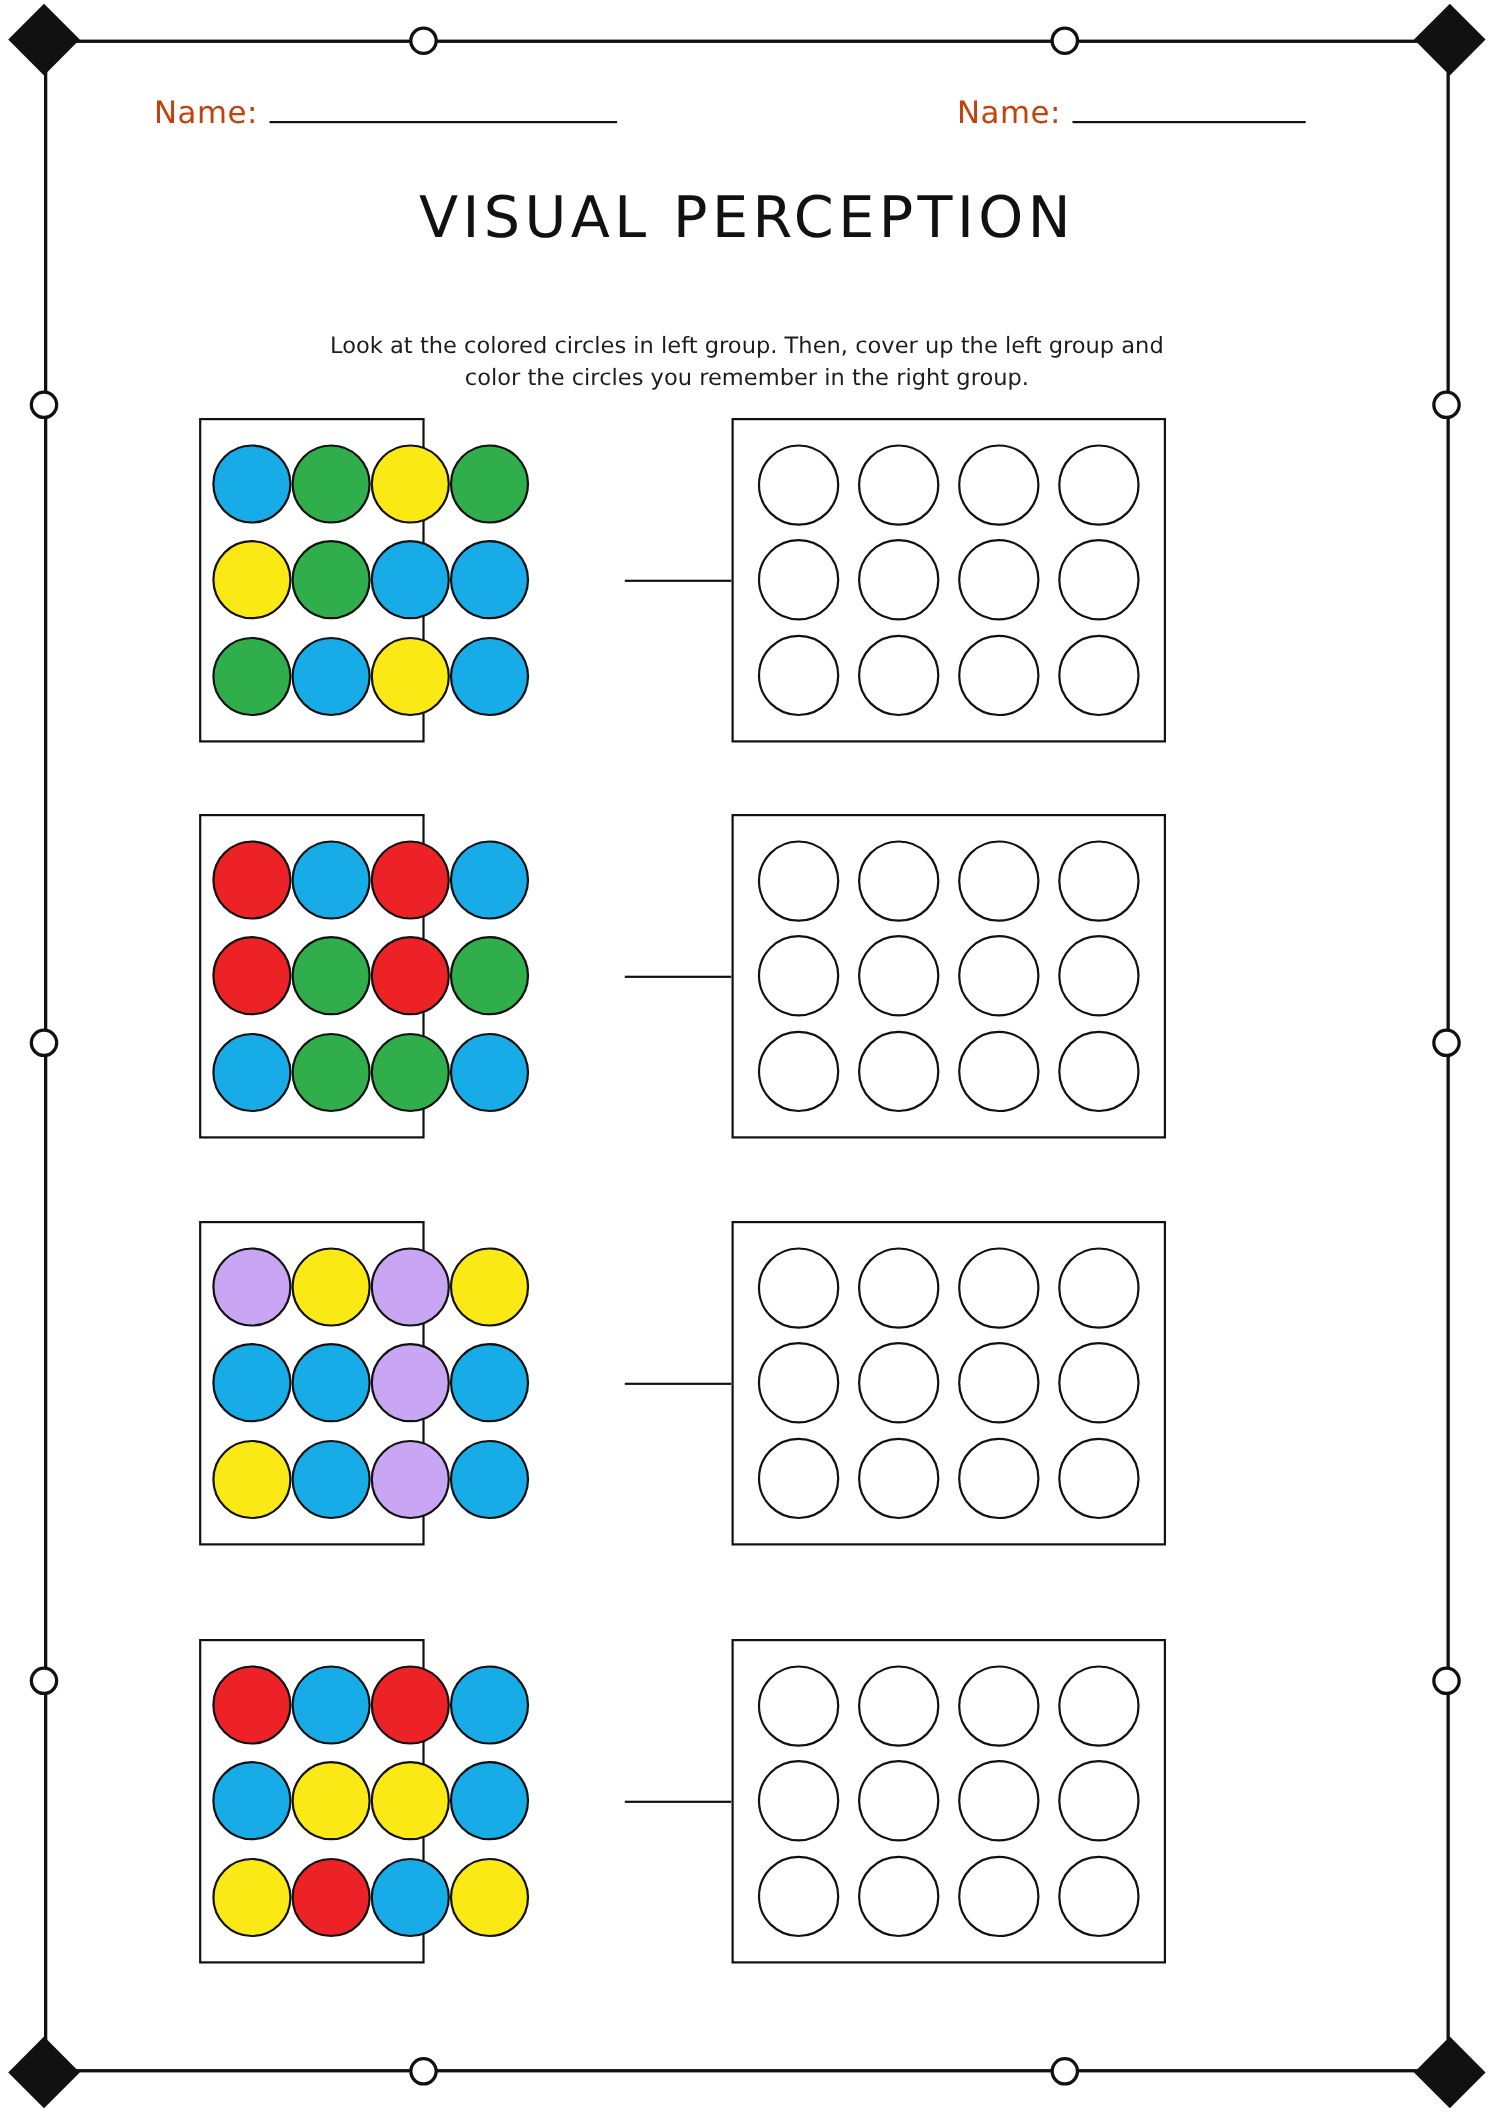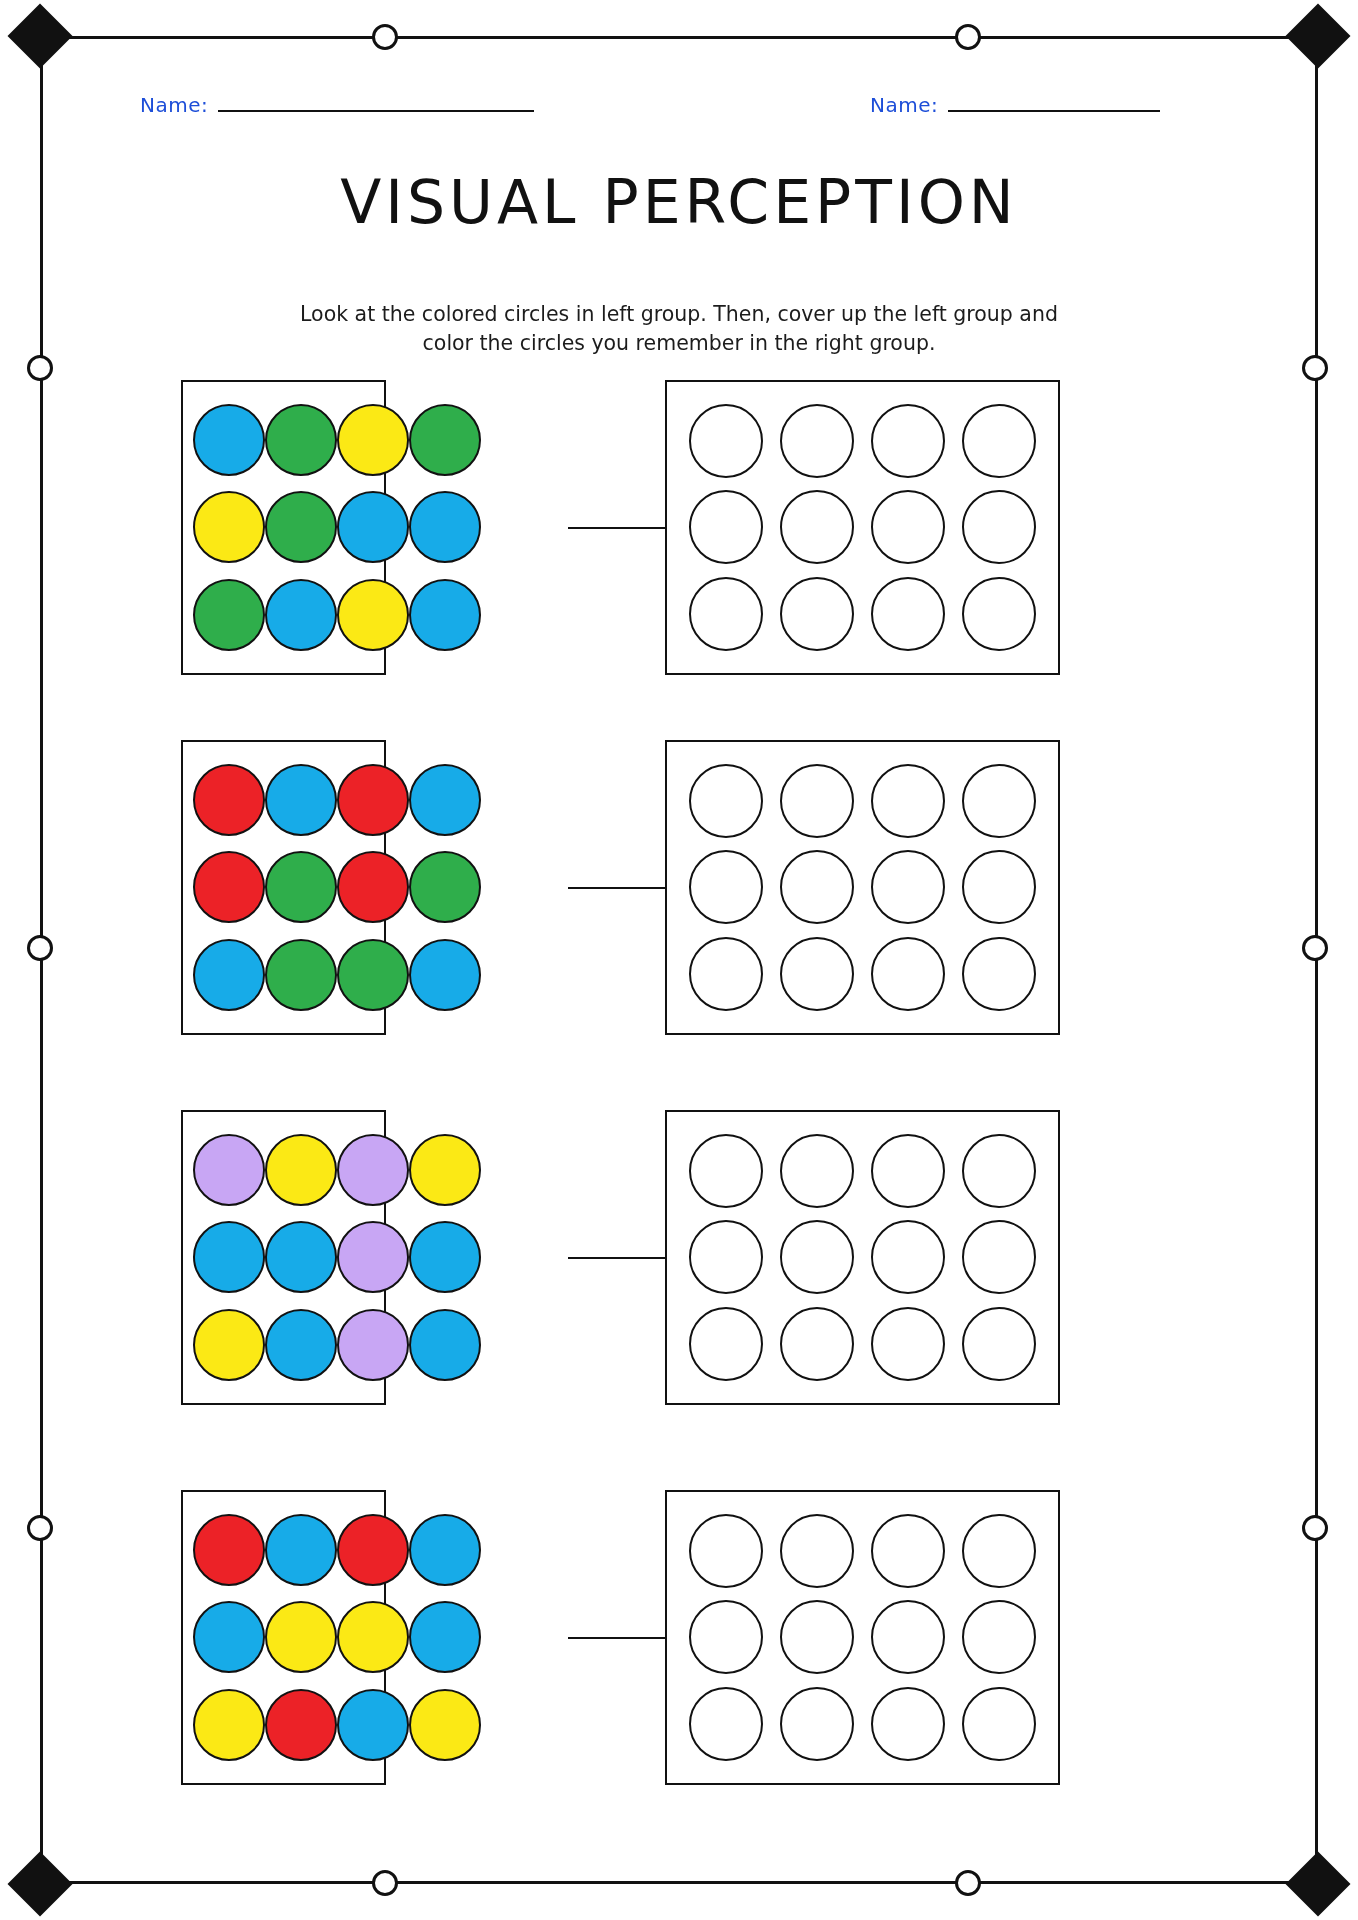--- a/index.html
+++ b/index.html
@@ -64,42 +64,42 @@
     left: 130px; top: 82px;
     width: 1100px;
     height: 46px;
   }
   .field {
     position: absolute;
     display: flex;
     align-items: baseline;
   }
   .field-label {
-    font-size: 20px;
-    color: #1d4ed8;
+    font-size: 28px;
+    color: #c2410c;
     font-family: "DejaVu Sans", sans-serif;
     letter-spacing: 0.5px;
   }
   .field-line {
     display: inline-block;
     border-bottom: 2.5px solid #111111;
     height: 28px;
     margin-left: 10px;
   }
   .field-name { left: 10px; top: 0; }
   .field-name .field-line { width: 316px; }
   .field-date { left: 740px; top: 0; }
   .field-date .field-line { width: 212px; }
 
   .title {
     position: absolute;
     left: 0; top: 172px;
     width: 1358px;
     text-align: center;
-    font-size: 60px;
+    font-size: 52px;
     line-height: 1;
     color: #111111;
     font-family: "DejaVu Sans", sans-serif;
     letter-spacing: 4px;
     font-weight: 400;
   }
   .subtitle {
     position: absolute;
     left: 279px; top: 300px;
     width: 800px;

